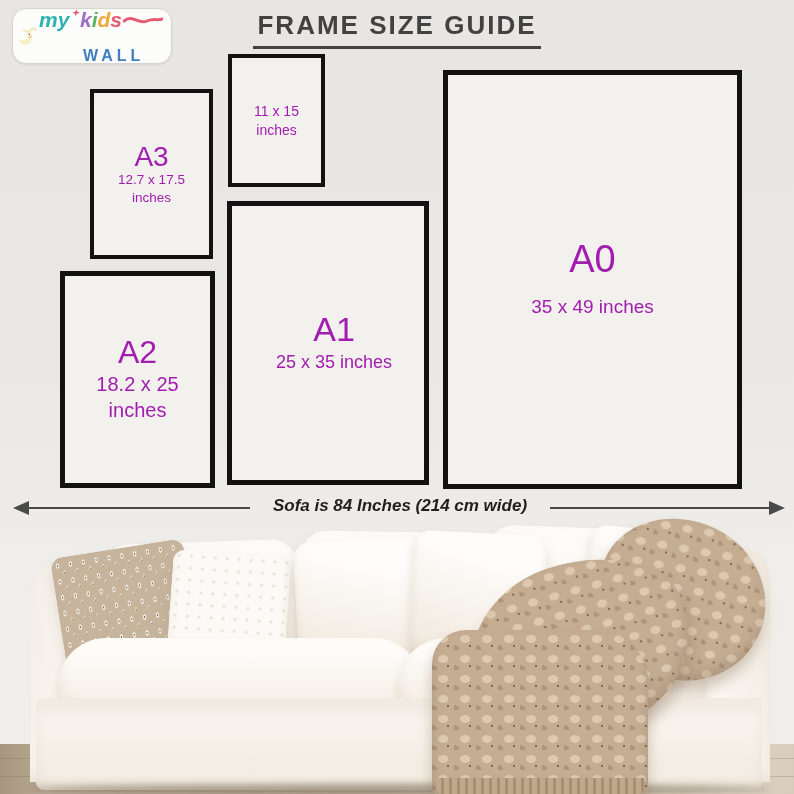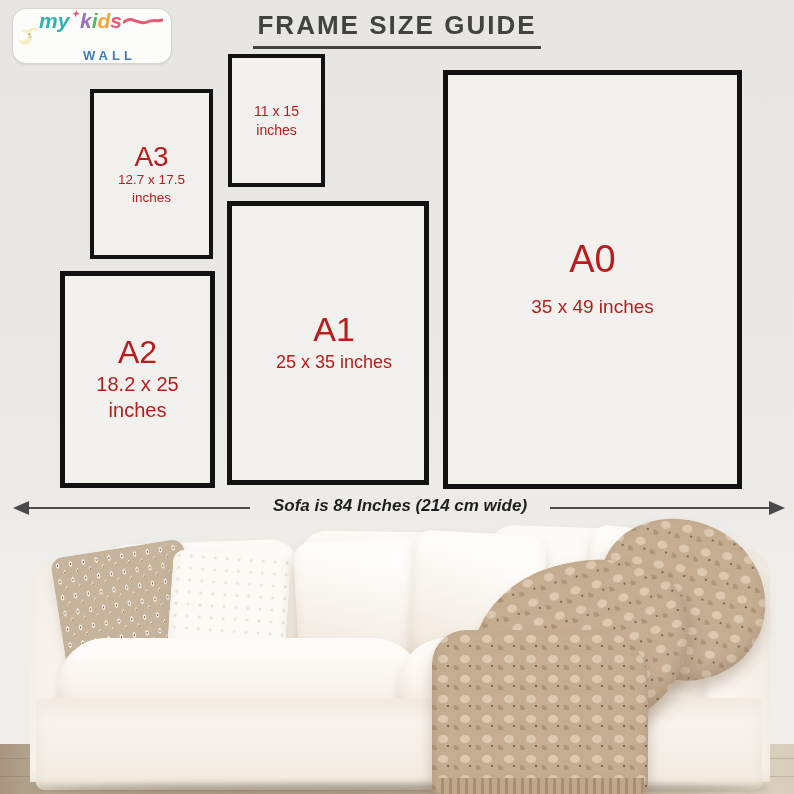--- a/index.html
+++ b/index.html
@@ -21,32 +21,32 @@
     background:#fcfcfb;border:1px solid #d7d5d1;border-radius:14px;
     display:flex;align-items:center;padding:2px 8px 2px 4px;
     box-shadow:0 1px 2px rgba(0,0,0,.08);
   }
   .logo-text{display:flex;flex-direction:column;line-height:1;margin-left:2px;}
   .logo-script{display:flex;align-items:flex-end;font-style:italic;font-weight:bold;font-size:21px;letter-spacing:0;}
   .l-my{color:#2fb3b0;margin-right:2px;}
   .logo-star{color:#e85a72;font-size:9px;align-self:flex-start;margin:0 1px 0 0;}
   .l-k{color:#9a6fc4;}.l-i{color:#58b55f;}.l-d{color:#f0a838;}.l-s{color:#e85a72;}
   .logo-swash{margin-left:1px;margin-bottom:3px;}
-  .l-wall{color:#3f7fc1;font-weight:bold;font-size:13px;letter-spacing:4px;margin:18px 0 0 44px;}
+  .l-wall{color:#3f7fc1;font-weight:bold;font-size:16px;letter-spacing:4px;margin:18px 0 0 44px;}
   
   .title-wrap{position:absolute;left:0;top:10px;width:794px;text-align:center;}
   .page-title{
     display:inline-block;margin:0;font-size:26px;font-weight:bold;letter-spacing:2px;
     color:#424242;border-bottom:3px solid #424242;padding:0 4px 5px 4px;
   }
   
   .frame{
     position:absolute;background:#f2f1ee;border:4px solid #121212;
     display:flex;flex-direction:column;align-items:center;justify-content:center;
-    text-align:center;color:#b91c1c;
+    text-align:center;color:#a21caf;
   }
   .frame-11x15{left:228px;top:54px;width:97px;height:133px;}
   .frame-a3{left:90px;top:89px;width:123px;height:170px;}
   .frame-a2{left:60px;top:271px;width:155px;height:217px;border-width:5px;}
   .frame-a1{left:227px;top:201px;width:202px;height:284px;border-width:5px;padding-left:12px;}
   .frame-a0{left:443px;top:70px;width:299px;height:419px;border-width:5px;}
   .f-label{line-height:1.05;}
   .frame-a3 .f-label{font-size:28px;}
   .frame-a2 .f-label{font-size:32px;}
   .frame-a1 .f-label{font-size:34px;}

